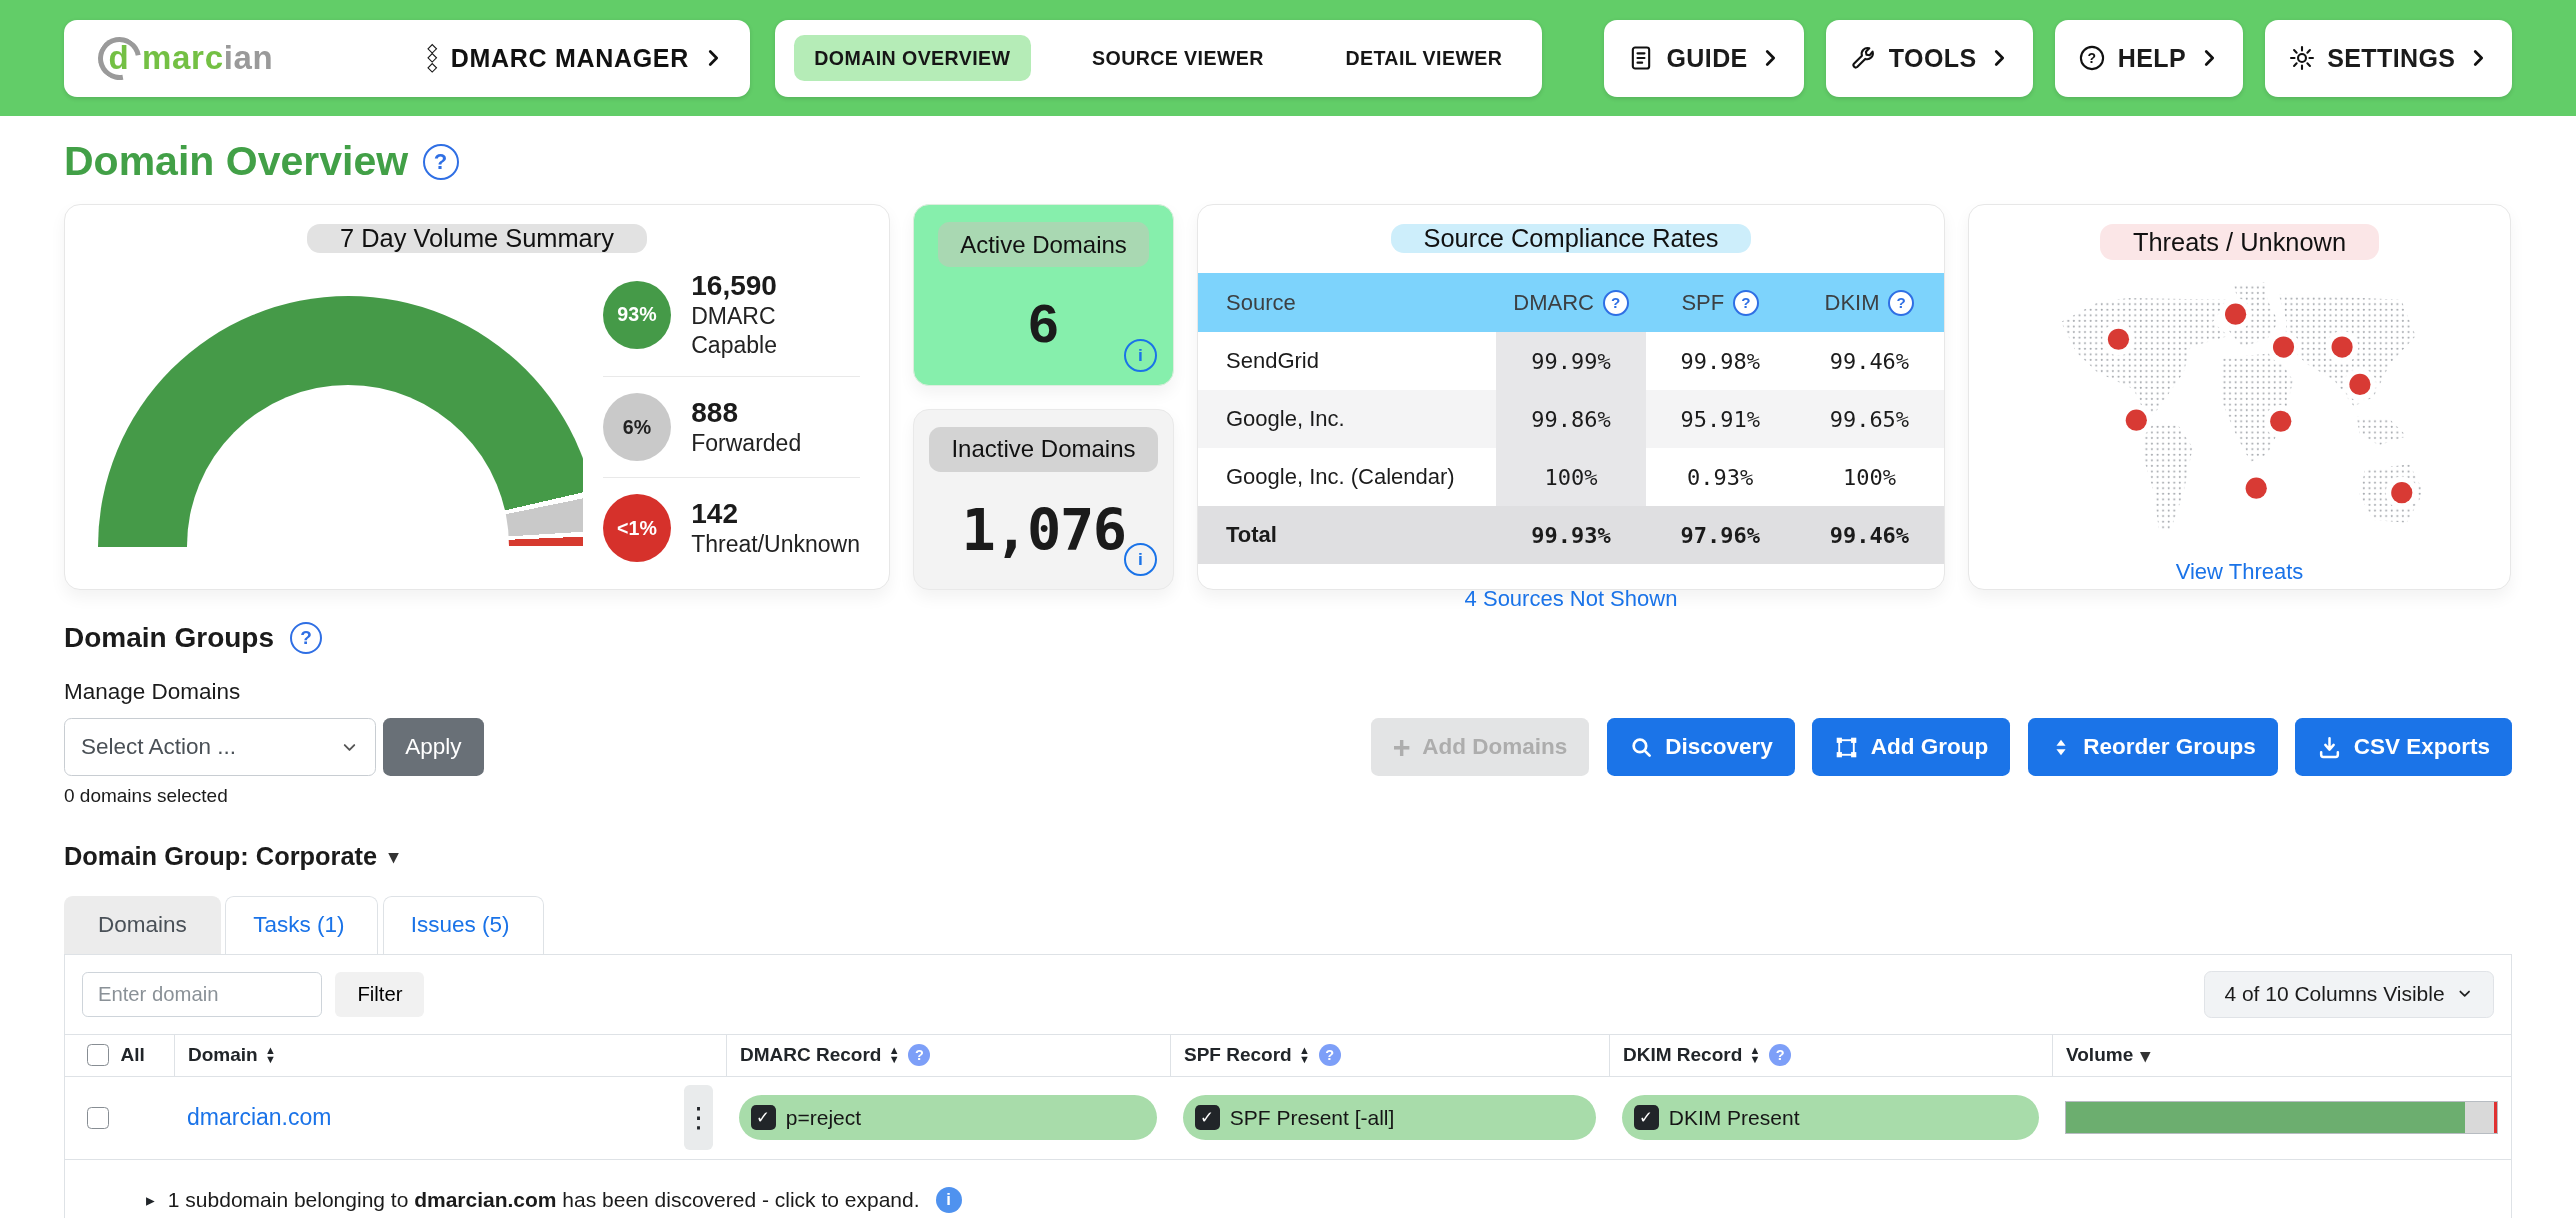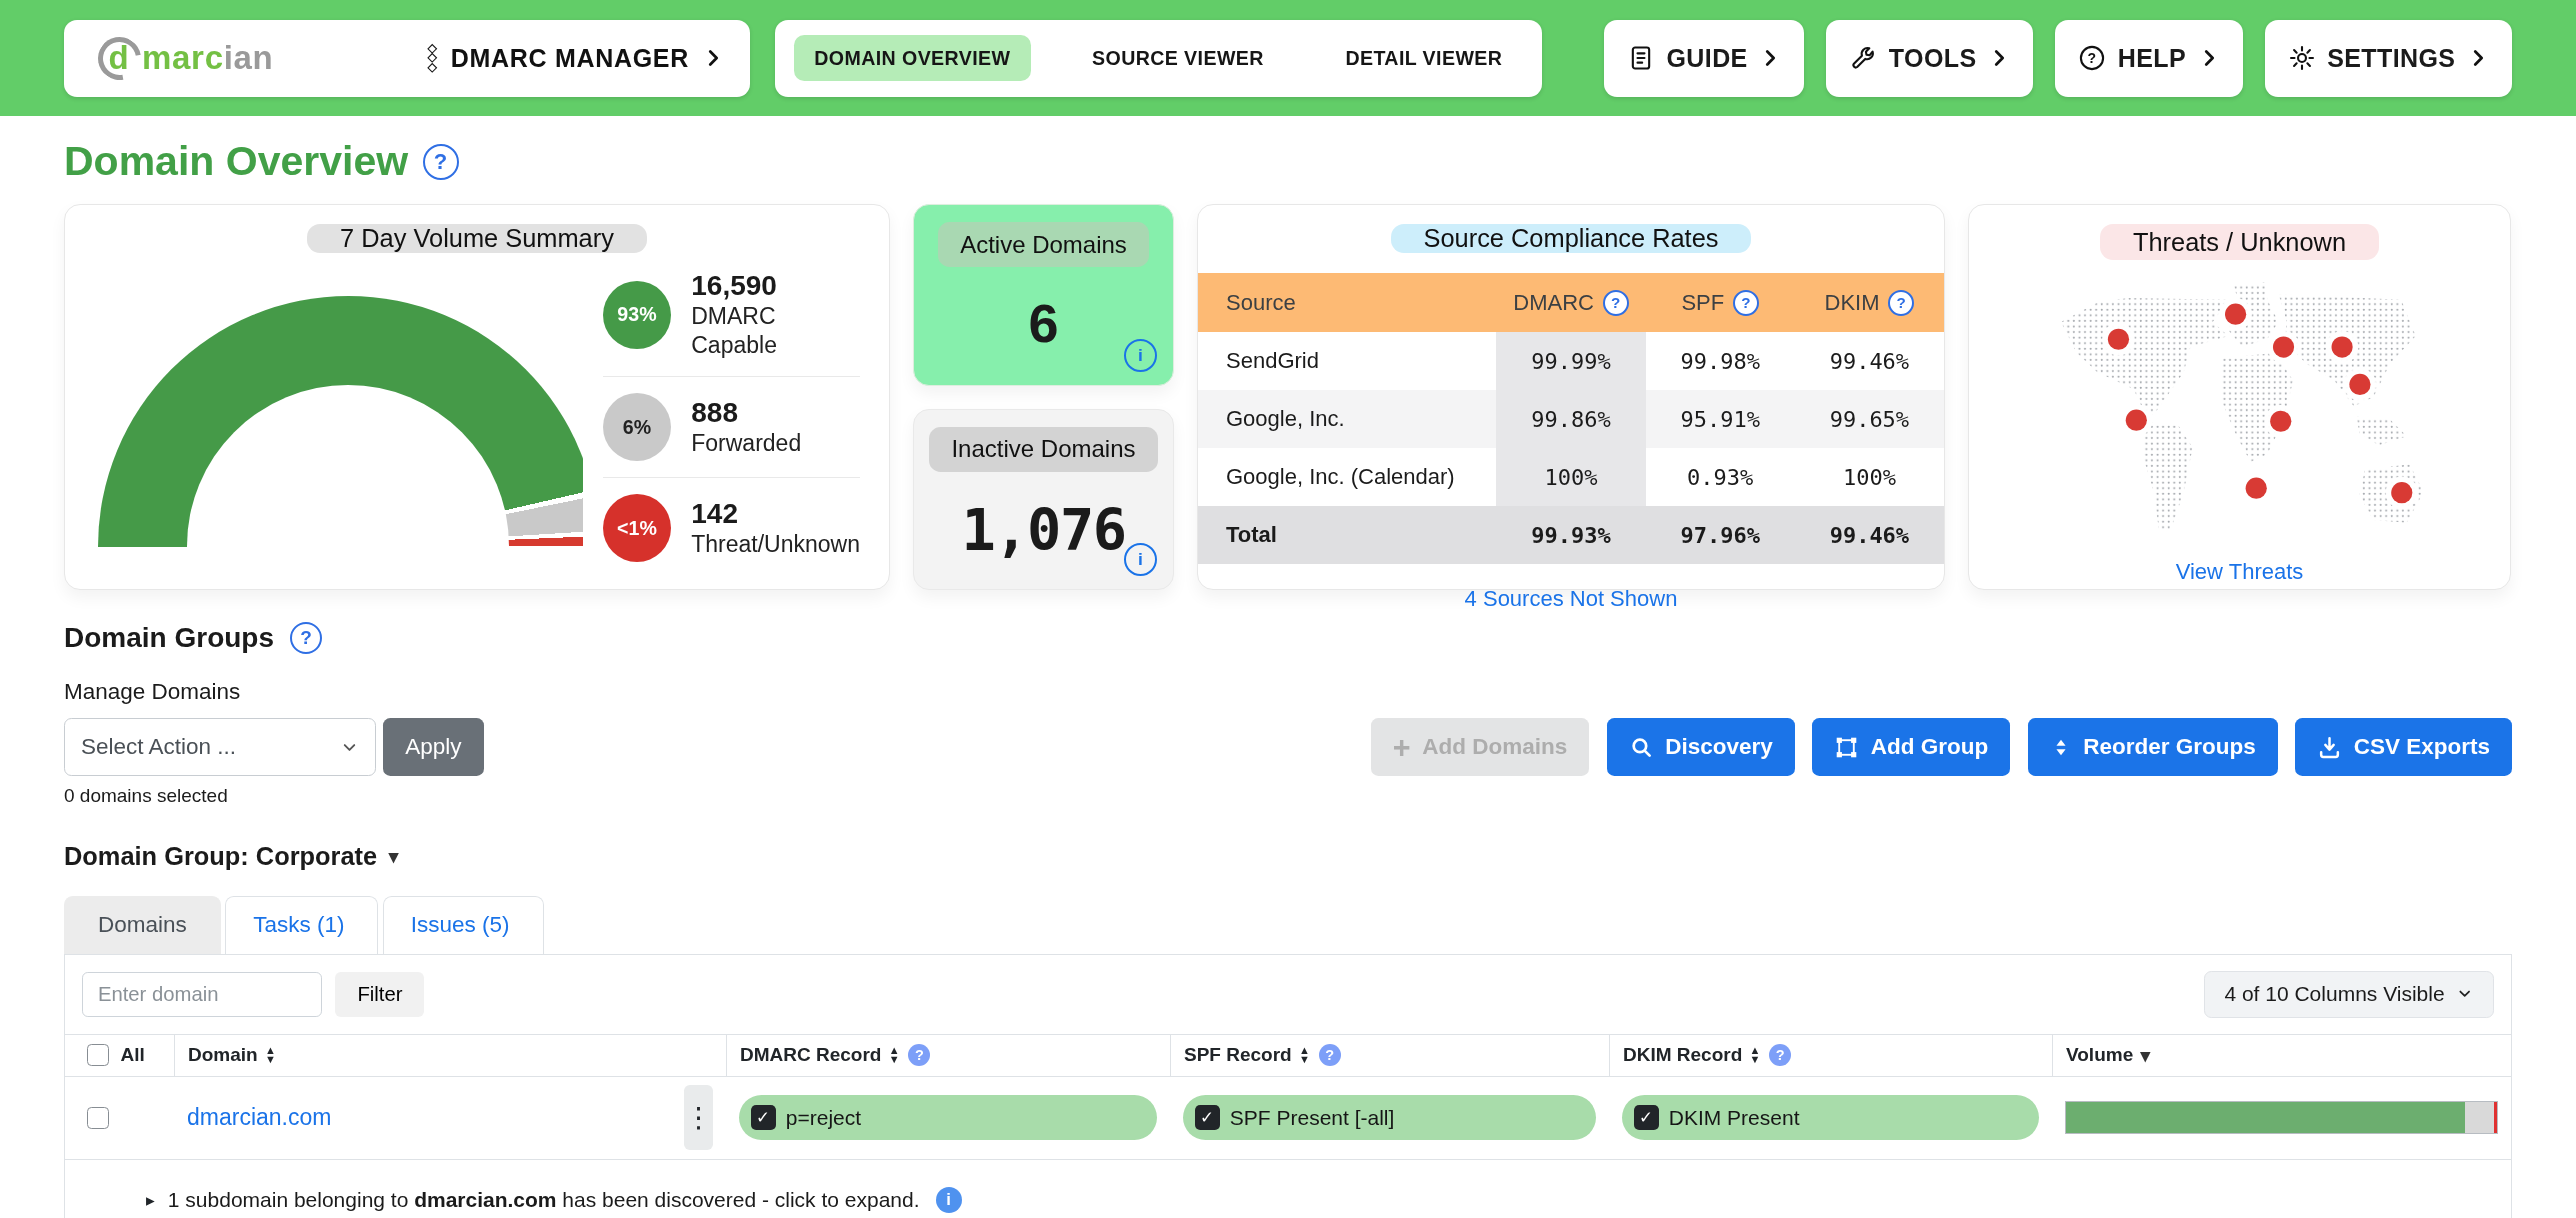--- a/index.html
+++ b/index.html
@@ -64,21 +64,21 @@
   .mini-inactive{background:#f3f3f3;border:1.5px solid #e9e9e9;}
   .mini-title{margin-top:17.4px;border-radius:11.6px;height:45px;display:flex;align-items:center;padding:0 22px;font-size:24px;color:#111;}
   .mini-title.green{background:#a9d8b2;}
   .mini-title.gray{background:#d3d3d3;}
   .mini-value{font-size:54px;font-weight:bold;margin-top:25px;}
   .mini-value.mono{font-family:"DejaVu Sans Mono",monospace;font-size:57px;font-weight:bold;letter-spacing:-1.5px;}
   .mini-info{position:absolute;right:16px;bottom:13px;}
 
   .card-compliance{width:748px;display:flex;flex-direction:column;}
   .ctable{width:100%;border-collapse:collapse;margin-top:20.3px;font-size:22px;}
-  .ctable th{background:#fdba74;font-weight:normal;color:#3c4043;height:57px;text-align:left;margin-top:28px;}
+  .ctable th{background:#7dd3fc;font-weight:normal;color:#3c4043;height:57px;text-align:left;margin-top:28px;}
   .ctable th .hwrap{display:flex;align-items:center;gap:8.7px;justify-content:center;}
   .ctable th:first-child{padding-left:28px;}
   .ctable td{height:56px;}
   .ctable .src{padding-left:28px;text-align:left;}
   .ctable .num{font-family:"DejaVu Sans Mono",monospace;text-align:center;font-size:22px;}
   .row-alt{background:#f4f4f5;}
   .band{background:#e7e7e9;}
   .row-total{background:#dfdfe1;font-weight:bold;}
   .row-total .src{font-weight:bold;}
   .row-total .num{font-weight:bold;}

